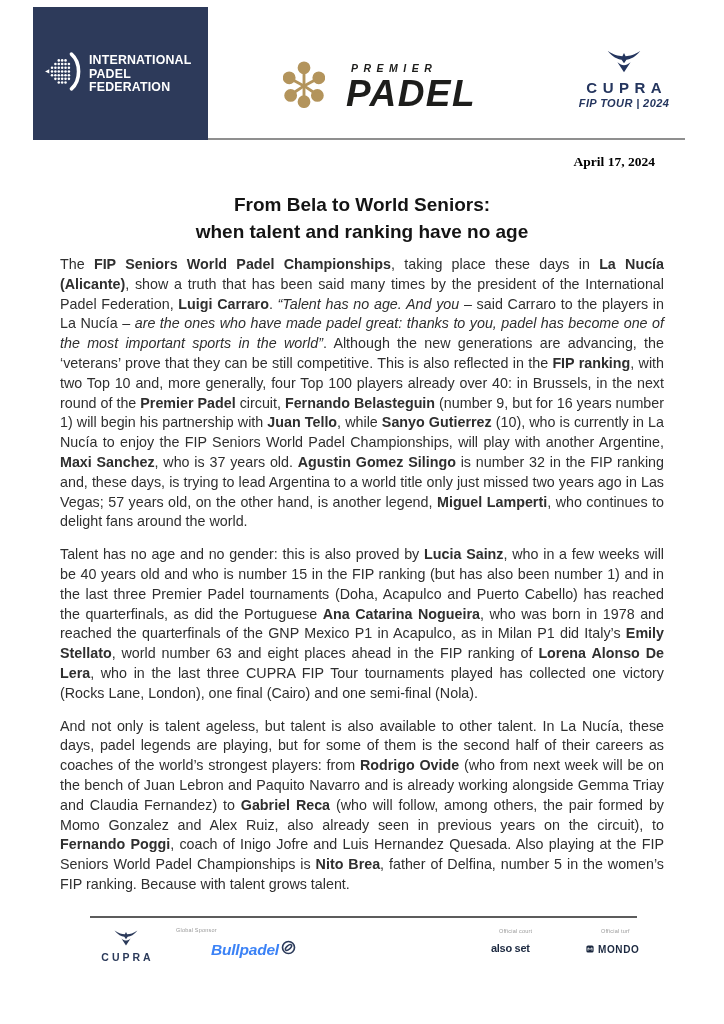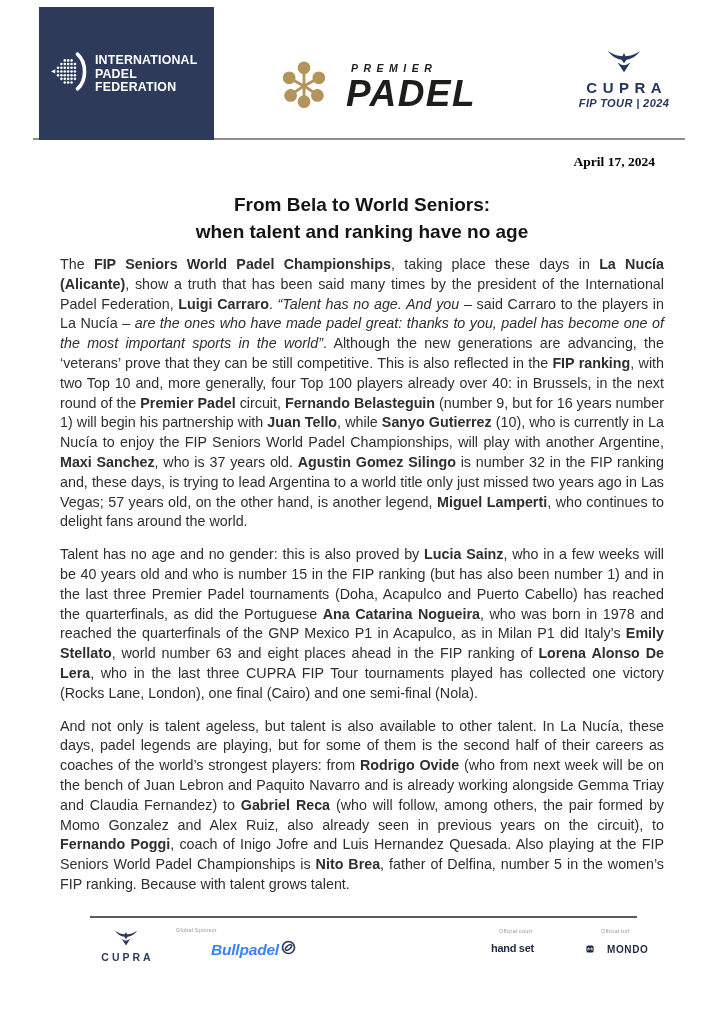--- a/index.html
+++ b/index.html
@@ -6,21 +6,21 @@
   body{background:#e9e9e9;}
   .page{
     position:relative;width:724px;height:1024px;background:#ffffff;
     font-family:"Liberation Sans", sans-serif;color:#2f2f2f;overflow:hidden;
     margin:0 auto;
   }
   
   .header-line{position:absolute;left:33px;top:138px;width:652px;height:2px;background:#8f8f8f;z-index:1;}
   .ipf-box{
     position:absolute;left:33px;top:7px;width:175px;height:133px;background:#2d3a5a;z-index:2;
-    display:flex;align-items:center;justify-content:center;gap:7px;margin-left:6px;
+    display:flex;align-items:center;justify-content:center;gap:7px;
   }
   .ipf-text{color:#ffffff;font-weight:bold;font-size:13px;line-height:13.5px;transform:scaleX(.95);transform-origin:left;letter-spacing:.2px;}
   .pp-logo{position:absolute;left:283px;top:60px;display:flex;align-items:center;gap:21px;z-index:2;}
   .pp-text{display:flex;flex-direction:column;}
   .pp-top{font-size:10.5px;font-weight:bold;font-style:italic;letter-spacing:5.5px;color:#1d1d1b;margin-left:5px;margin-bottom:3px;}
   .pp-main{font-size:37px;font-weight:bold;font-style:italic;letter-spacing:1.5px;color:#1d1d1b;line-height:34px;}
   .cupra-logo{position:absolute;left:566px;top:50px;width:116px;text-align:center;color:#24355e;z-index:2;}
   .cupra-brand{font-weight:bold;font-size:15px;letter-spacing:5.5px;margin-top:2px;text-indent:5.5px;}
   .cupra-sub{font-weight:bold;font-style:italic;font-size:11px;letter-spacing:.4px;margin-top:1px;}
   
@@ -31,21 +31,21 @@
   .body-text p{margin:0 0 13px 0;}
   .b{font-weight:bold;margin-top:24px;}
   .i{font-style:italic;}
   
   .footer-line{position:absolute;left:90px;top:916px;width:547px;height:1.5px;background:#5c5c5c;}
   .sp-label{position:absolute;font-size:5.5px;color:#9a9a9a;letter-spacing:.2px;}
   .cupra-footer{position:absolute;left:90px;top:930px;width:72px;text-align:center;color:#2b3a5a;}
   .cupra-footer .wordmark{font-weight:bold;font-size:10.5px;letter-spacing:3px;text-indent:3px;margin-top:1px;}
   .bullpadel{position:absolute;left:211px;top:940px;display:flex;align-items:center;gap:2px;color:#3b82f6;font-weight:bold;font-style:italic;font-size:15.5px;letter-spacing:-.2px;}
   .mejorset{position:absolute;left:491px;top:942px;font-size:11px;font-weight:bold;color:#1c2940;letter-spacing:-.3px;}
-  .mondo{position:absolute;left:586px;top:944px;display:flex;align-items:center;gap:13px;color:#1c2940;font-weight:bold;font-size:10px;letter-spacing:.6px;}
+  .mondo{position:absolute;left:586px;top:944px;display:flex;align-items:center;gap:4px;color:#1c2940;font-weight:bold;font-size:10px;letter-spacing:.6px;}
 </style>
 </head>
 <body>
 
 <div class="page">
 
   <div class="header-line"></div>
 
   <div class="ipf-box">
     <span>
@@ -166,21 +166,21 @@
     <span>Bullpadel</span>
     <span>
       <svg width="15" height="15" viewBox="0 0 20 20">
         <circle cx="10" cy="10" r="8" fill="none" stroke="#2b3a5a" stroke-width="2.2"></circle>
         <ellipse cx="10" cy="10" rx="5" ry="2.4" transform="rotate(-40 10 10)" fill="none" stroke="#2b3a5a" stroke-width="2"></ellipse>
       </svg>
     </span>
   </div>
 
   <div class="sp-label" style="left:499px;top:928px;">Official court</div>
-  <div class="mejorset">hand set</div>
+  <div class="mejorset">also set</div>
 
   <div class="sp-label" style="left:601px;top:928px;">Official turf</div>
   <div class="mondo">
     <span>
       <svg width="8" height="8" viewBox="0 0 10 10">
           <rect x="0.5" y="0.5" width="9" height="9" rx="2" fill="#1c2940"></rect>
           <path d="M2.5 7 V3.5 L5 5.5 L7.5 3.5 V7" stroke="#ffffff" stroke-width="1.1" fill="none"></path>
         </svg>
     </span>
     <span>MONDO</span>

